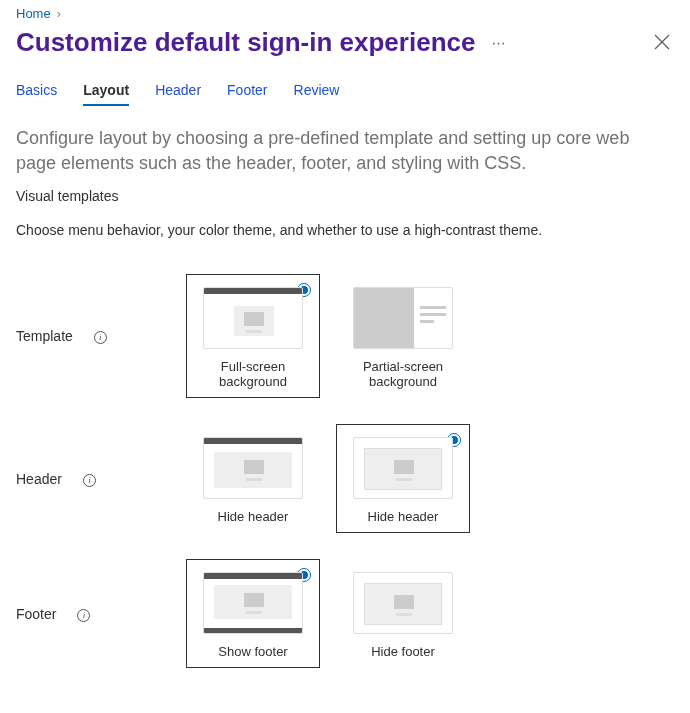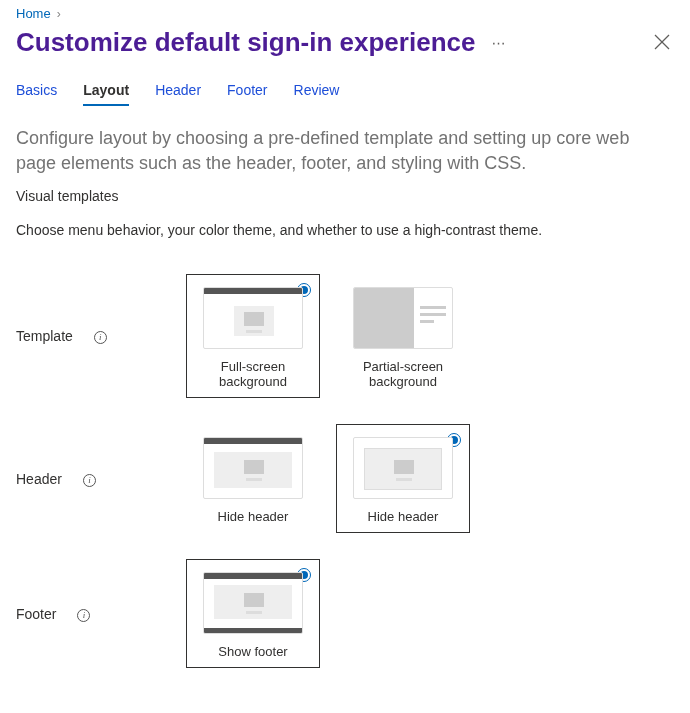--- a/index.html
+++ b/index.html
@@ -218,16 +218,24 @@
         <div class="radio"></div>
         <div class="thumb t-showf">
           <div class="barTop"></div>
             <div class="panel"></div>
             <div class="sq"></div>
             <div class="ln"></div>
             <div class="barBot"></div>
         </div>
         <div class="card-label">Show footer</div>
       </div>
+      <div class="card">
+        <div class="thumb t-hidef">
+          <div class="panel"></div>
+            <div class="sq"></div>
+            <div class="ln"></div>
+        </div>
+        <div class="card-label">Hide footer</div>
+      </div>
     </div>
   </div>
 
 </div>
 
 </body></html>

